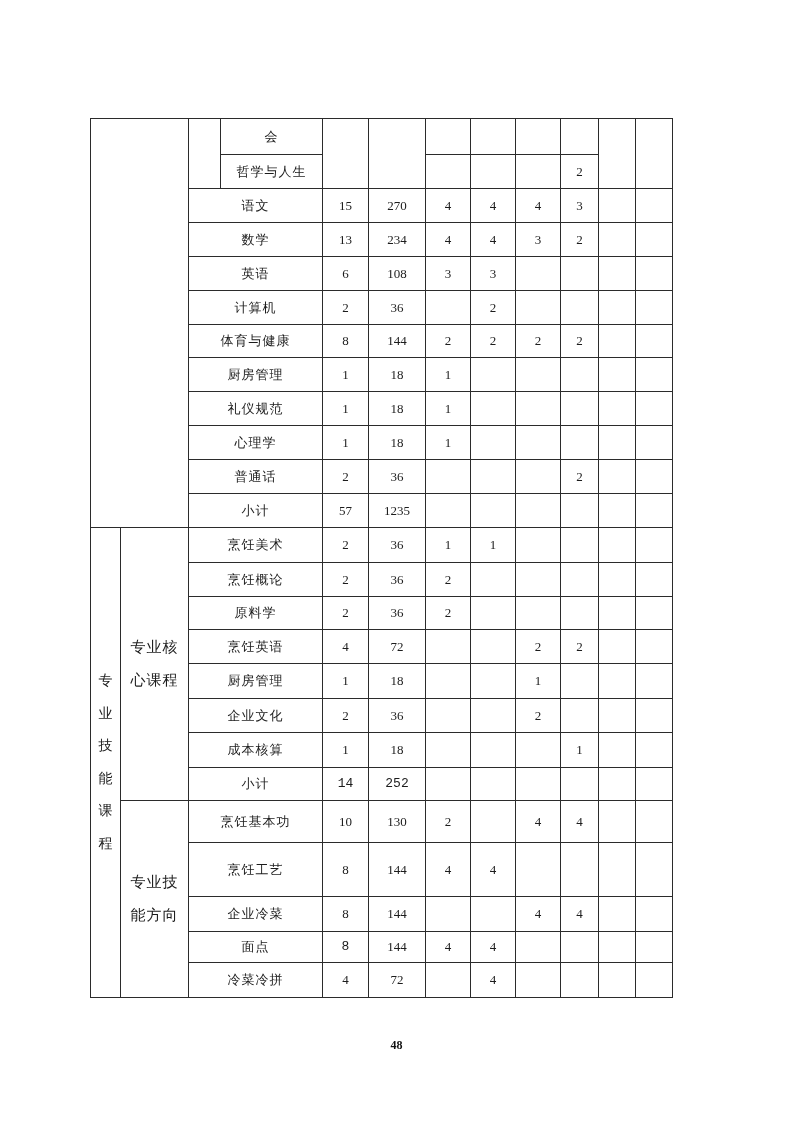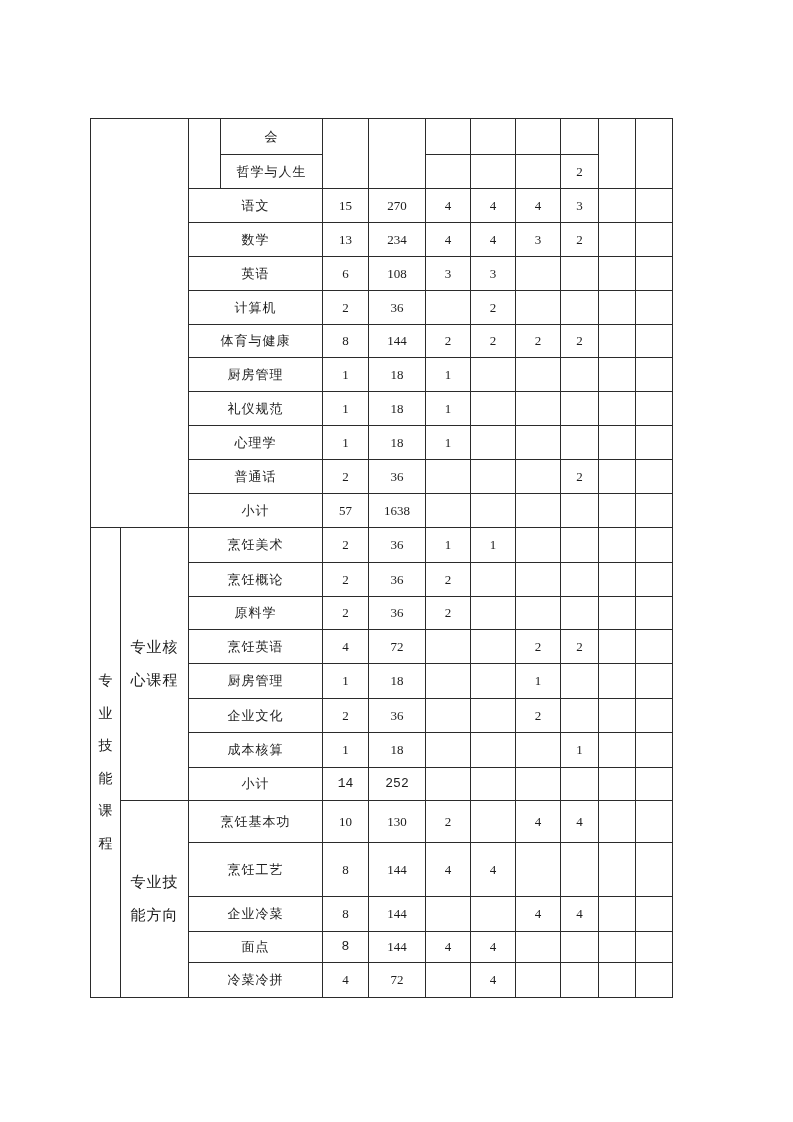--- a/index.html
+++ b/index.html
@@ -177,21 +177,21 @@
       <td></td>
       <td></td>
       <td>2</td>
       <td></td>
       <td></td>
     </tr>
 
     <tr style="height:34px">
       <td colspan="2" class="name">小计</td>
       <td>57</td>
-      <td>1638</td>
+      <td>1235</td>
       <td></td>
       <td></td>
       <td></td>
       <td></td>
       <td></td>
       <td></td>
     </tr>
 
     <tr style="height:35px">
       <td rowspan="13" class="vlabel">
@@ -355,13 +355,14 @@
       <td></td>
       <td>4</td>
       <td></td>
       <td></td>
       <td></td>
       <td></td>
     </tr>
   </tbody>
     </table>
 
+  <div class="pageno">48</div>
 </div>
 
 </body></html>

